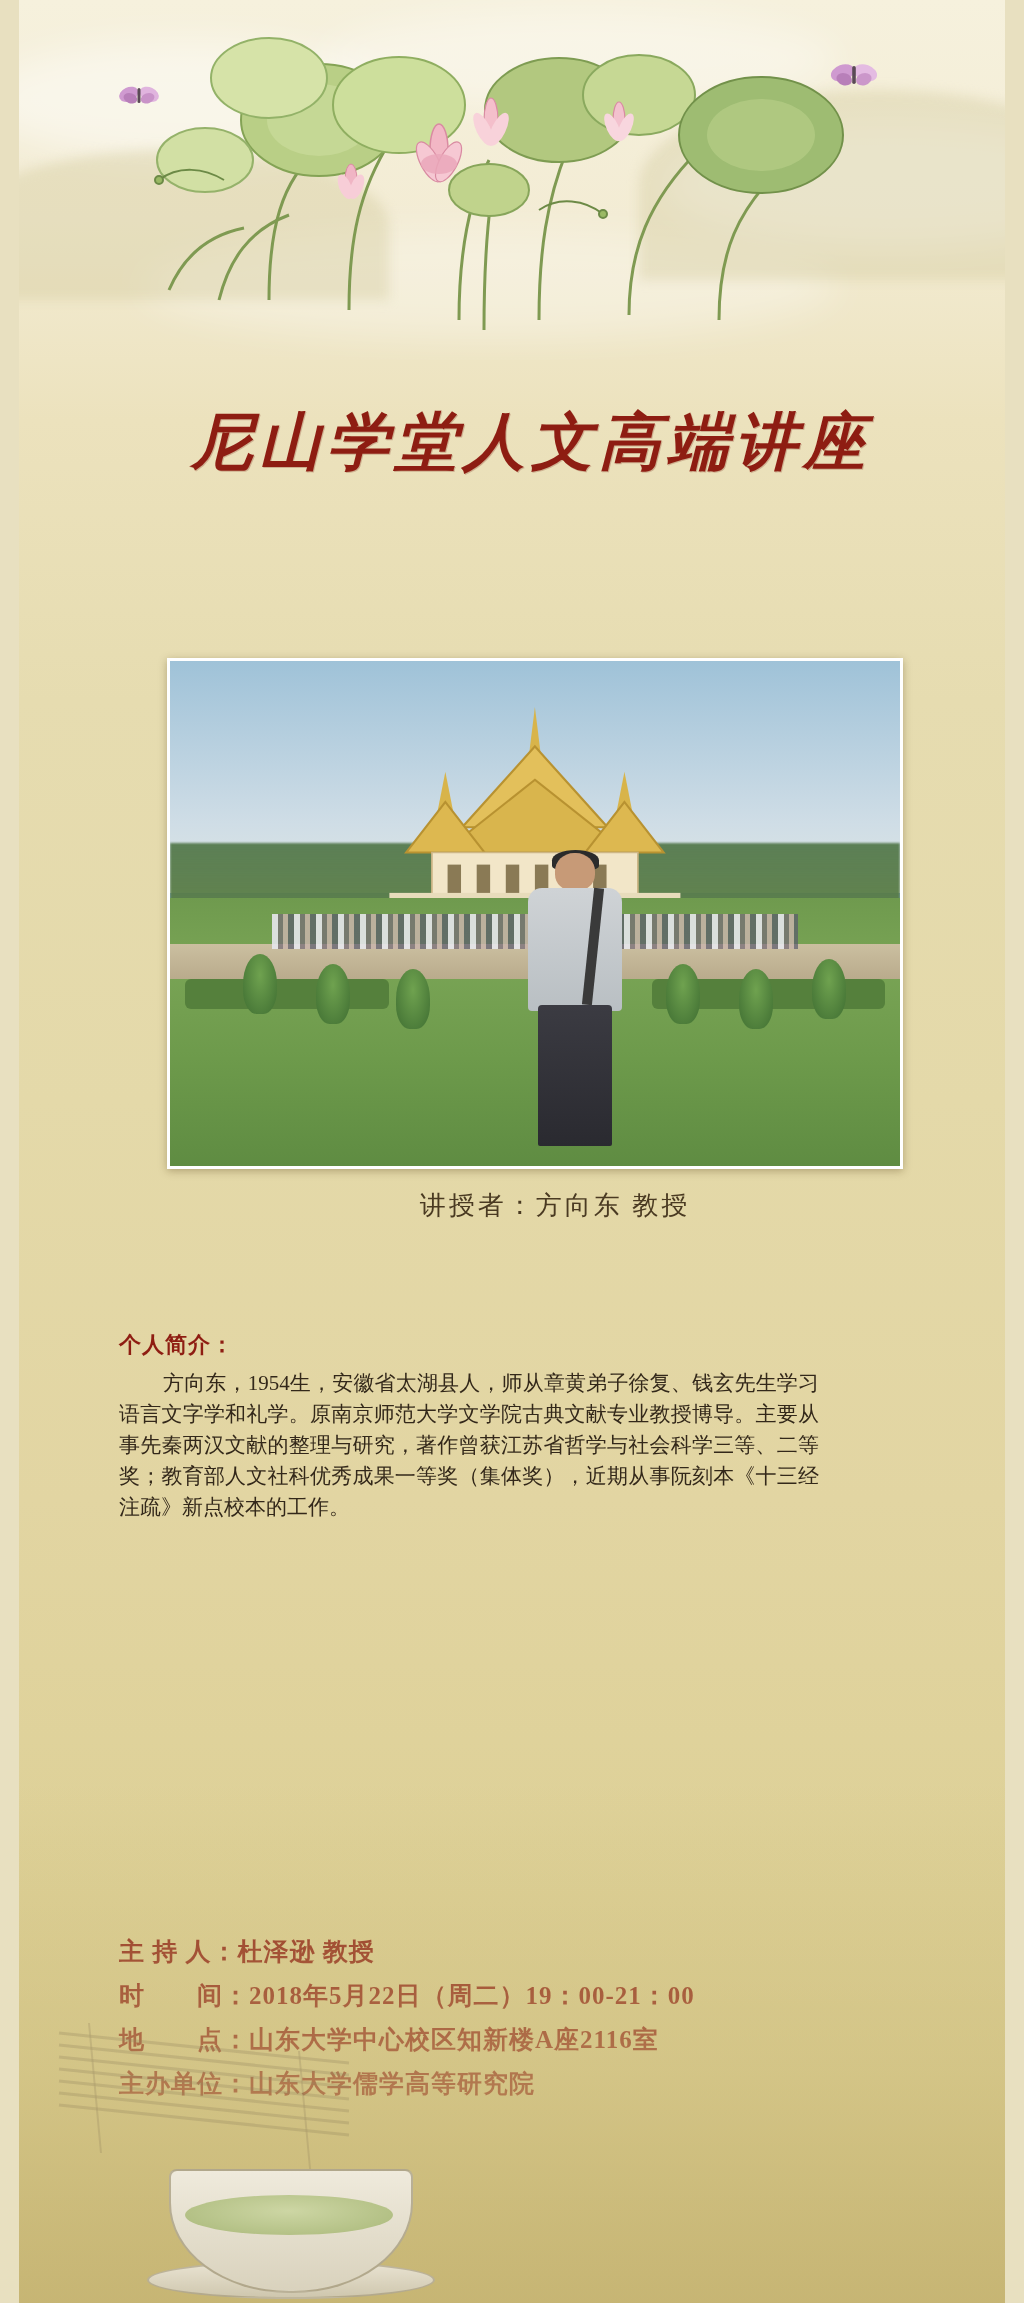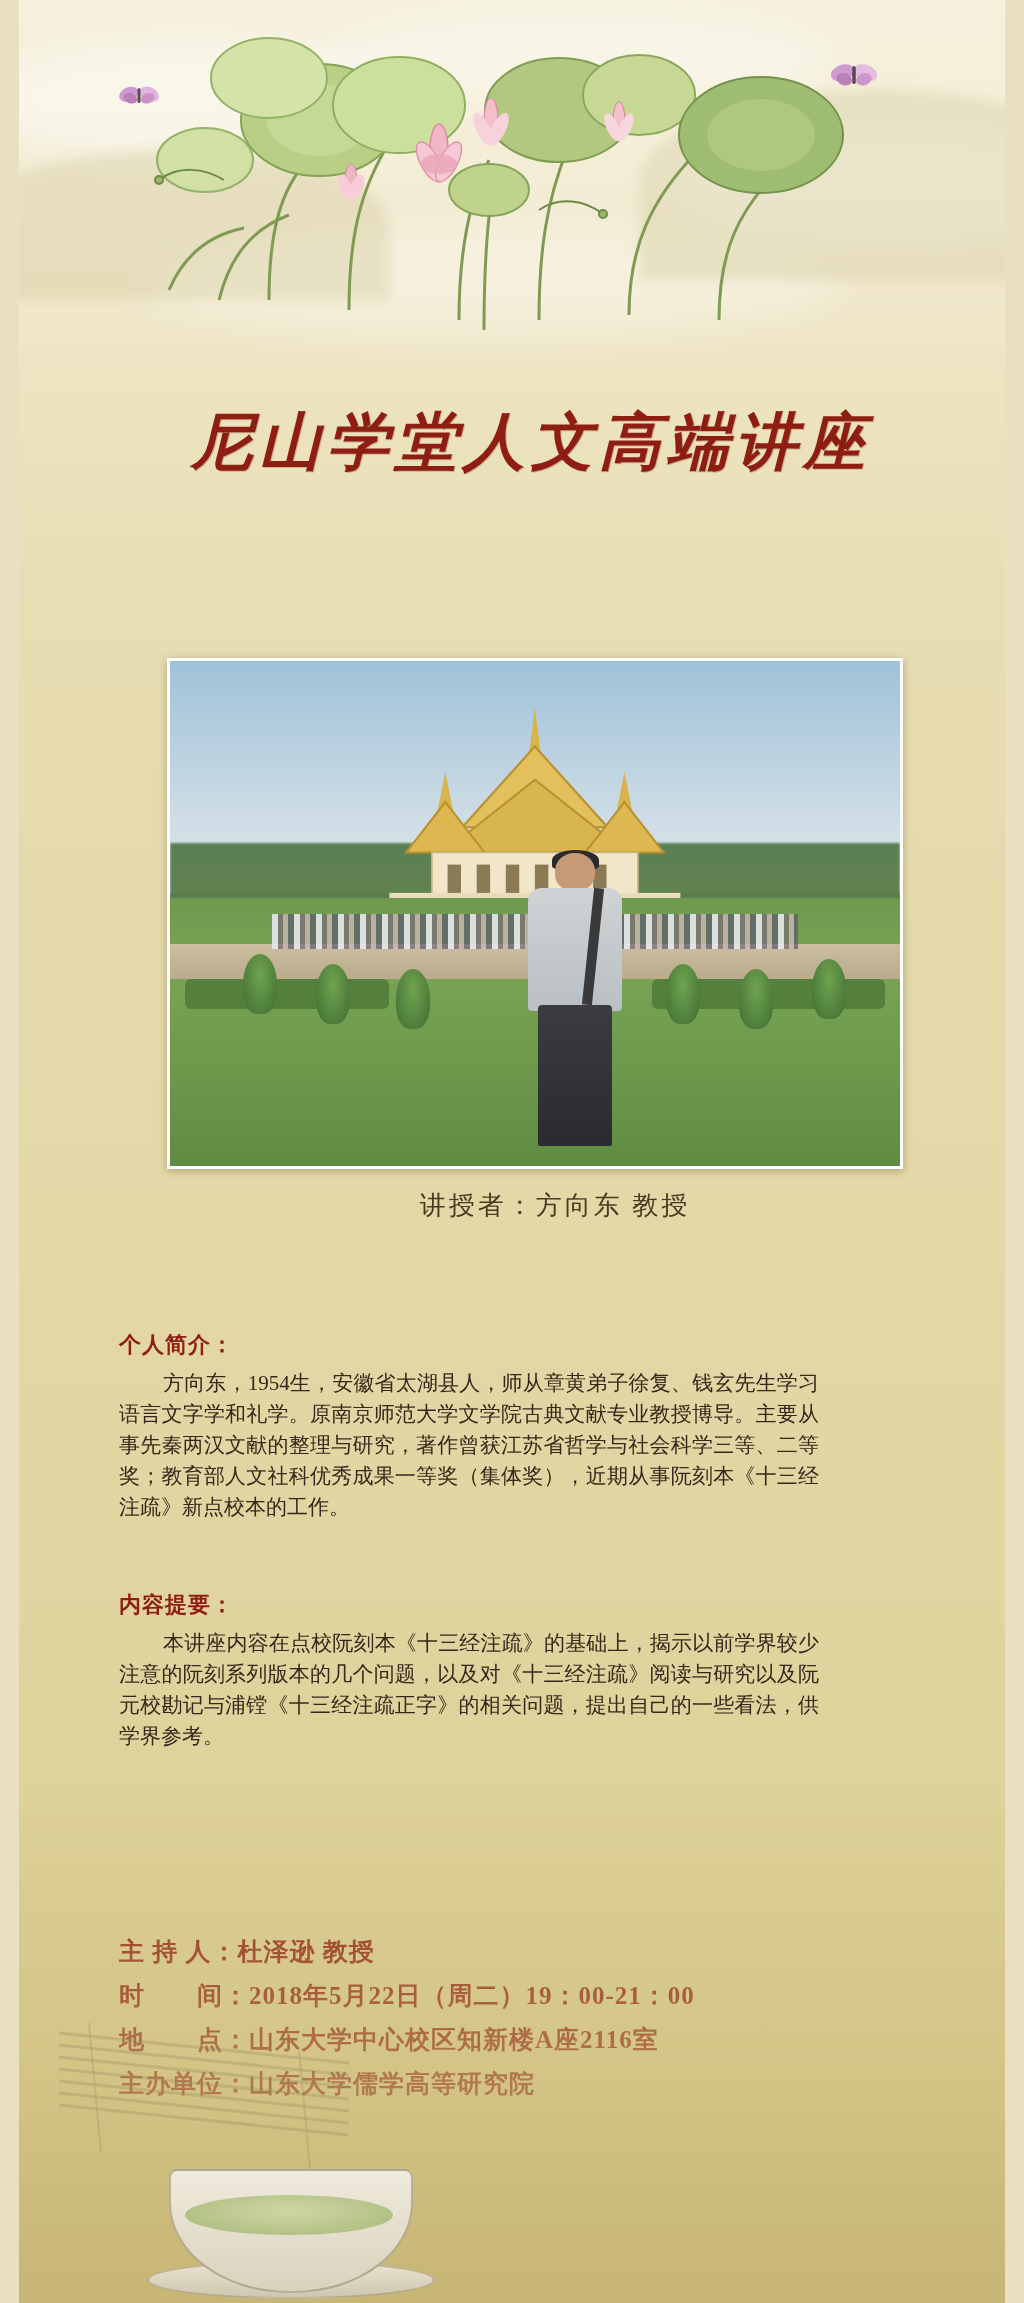--- a/index.html
+++ b/index.html
@@ -390,24 +390,20 @@
     </div>
   </div>
 
   <div class="photo-caption">讲授者：方向东  教授</div>
 
   <div class="section" id="sec-bio">
     <div class="section-title">个人简介：</div>
     <div class="section-body">方向东，1954生，安徽省太湖县人，师从章黄弟子徐复、钱玄先生学习语言文字学和礼学。原南京师范大学文学院古典文献专业教授博导。主要从事先秦两汉文献的整理与研究，著作曾获江苏省哲学与社会科学三等、二等奖；教育部人文社科优秀成果一等奖（集体奖），近期从事阮刻本《十三经注疏》新点校本的工作。</div>
   </div>
 
-  <div class="section" id="sec-abstract">
-    <div class="section-title">内容提要：</div>
-    <div class="section-body">本讲座内容在点校阮刻本《十三经注疏》的基础上，揭示以前学界较少注意的阮刻系列版本的几个问题，以及对《十三经注疏》阅读与研究以及阮元校勘记与浦镗《十三经注疏正字》的相关问题，提出自己的一些看法，供学界参考。</div>
-  </div>
 
   <div class="info">
     <div class="info-row">主  持  人：杜泽逊  教授</div>
     <div class="info-row">时　　间：2018年5月22日（周二）19：00-21：00</div>
     <div class="info-row">地　　点：山东大学中心校区知新楼A座2116室</div>
     <div class="info-row">主办单位：山东大学儒学高等研究院</div>
   </div>
 
   <div class="bottom-band">
     <div class="b-wash"></div>

